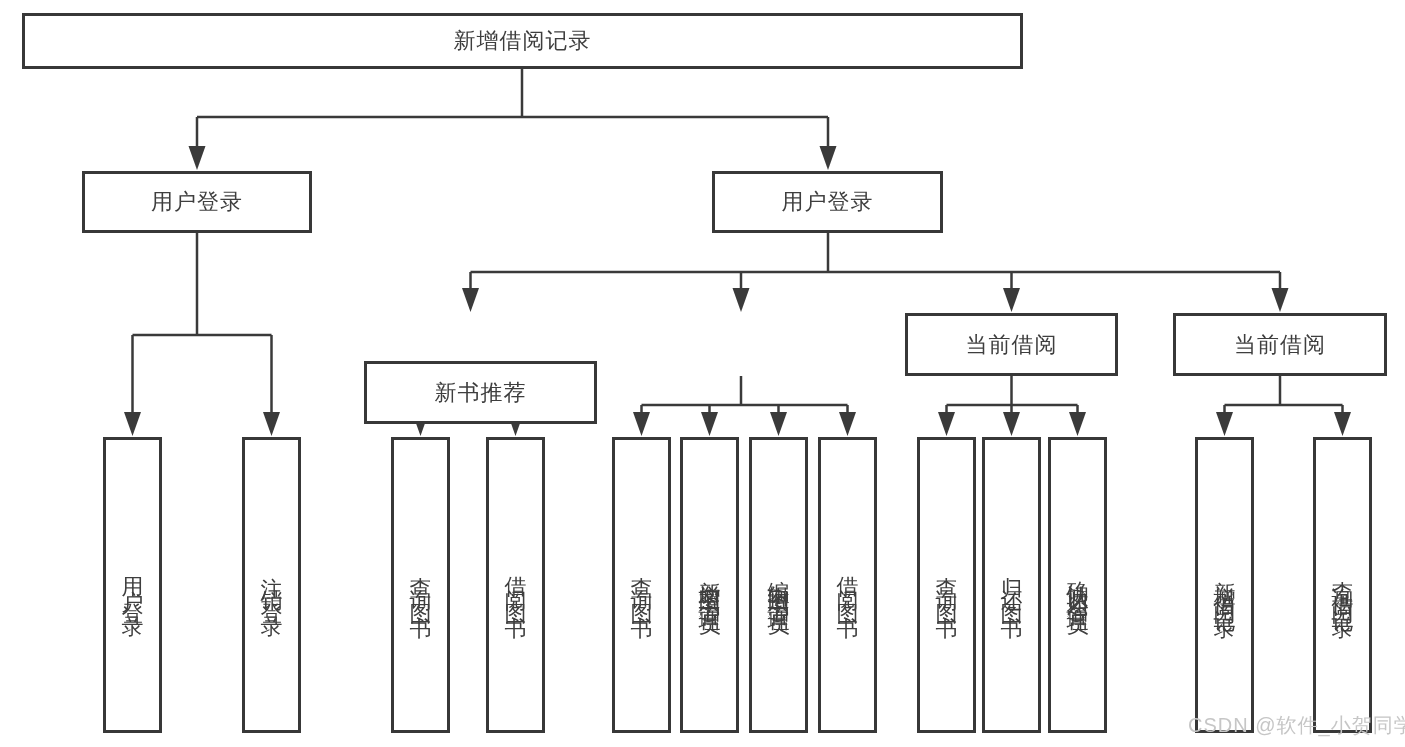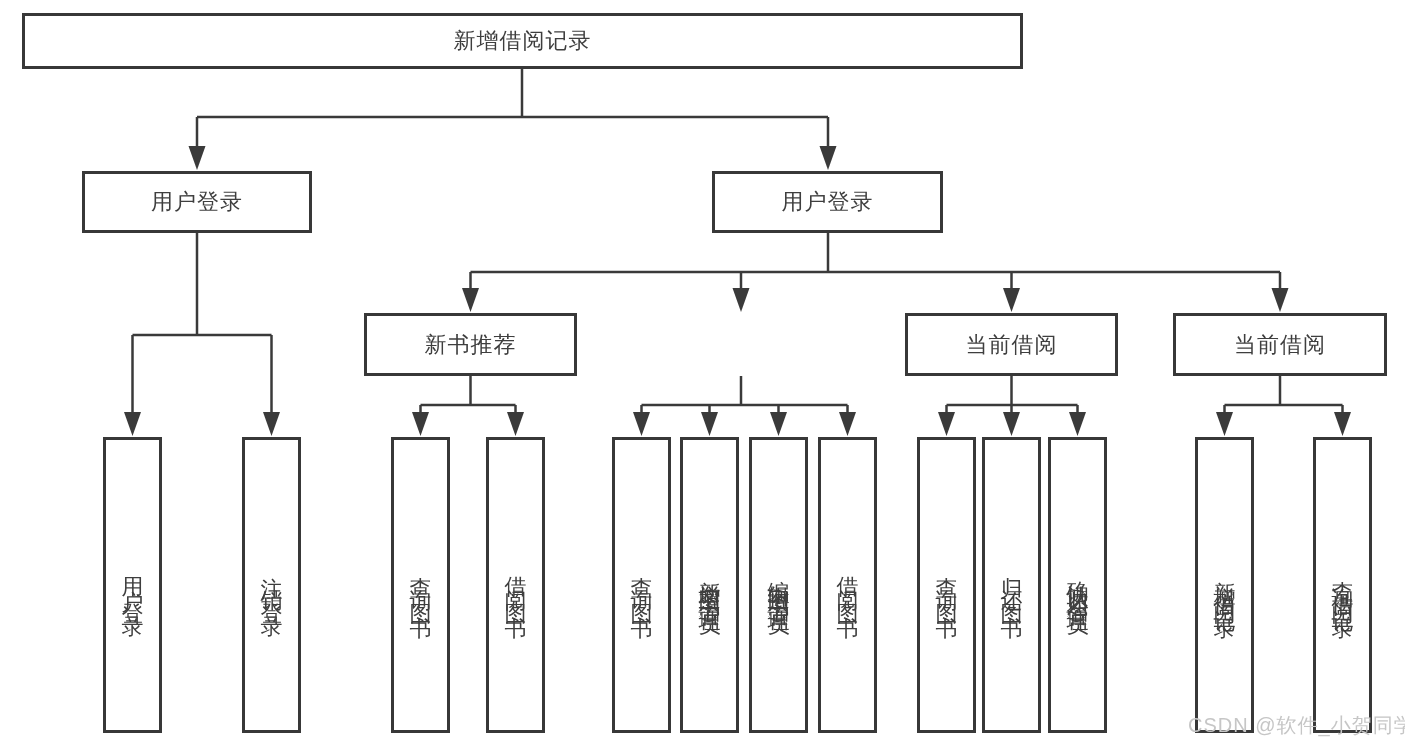--- a/index.html
+++ b/index.html
@@ -22,21 +22,21 @@
     color:#3e3e3e;
     font-size:22px;
     letter-spacing:1px;
     z-index:2;
   }
   .root{left:22px;top:13px;width:1001px;height:56px;}
   .lvl2{top:171px;height:62px;}
   .b-login{left:82px;width:230px;}
   .b-mgmt{left:712px;width:231px;}
   .lvl3{top:313px;height:63px;}
-  .s-rec{left:364px;width:213px;}
+  .s-rec{left:364px;width:233px;margin-top:48px;}
   .s-bor{left:633px;width:215px;}
   .s-cur{left:905px;width:213px;}
   .s-rcd{left:1173px;width:214px;}
   .leaf{top:437px;height:296px;width:59px;}
   .vtext{
     writing-mode:vertical-rl;
     text-orientation:mixed;
     white-space:nowrap;
     color:#3e3e3e;
     font-size:22px;

